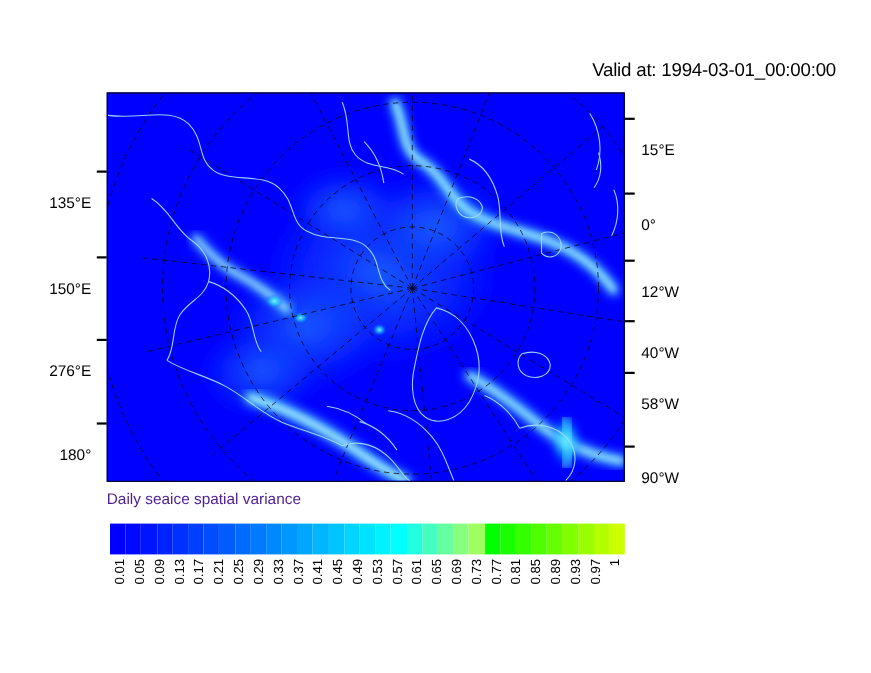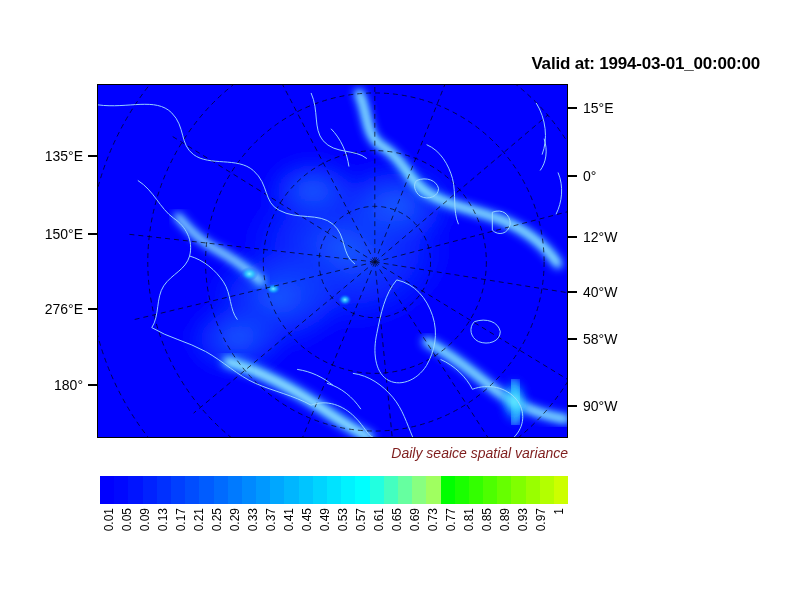--- a/index.html
+++ b/index.html
@@ -21,21 +21,21 @@
     width: 792px;
     height: 612px;
   }
 
   
   #title {
     position: absolute;
     right: 32px;
     top: 54px;
     font-size: 17px;
-    font-weight: bold;
+    font-weight: normal;
     color: #000000;
     letter-spacing: -0.2px;
     white-space: nowrap;
   }
 
   
   #map-frame {
     position: absolute;
     left: 97px;
     top: 84px;
@@ -62,34 +62,34 @@
     width: 9px;
   }
   .tick.left  { left: 88px; }
   .tick.right { left: 568px; }
 
   .axis-label {
     position: absolute;
     font-size: 14px;
     color: #000000;
     white-space: nowrap;
+    margin-top: 28px;
   }
   .axis-label.left  { right: 709px; }
   .axis-label.right { left: 583px; text-align: left; }
 
   
   #x-caption {
     position: absolute;
     left: 97px;
     width: 471px;
     top: 445px;
-    text-align: right;
+    text-align: left;
     font-size: 14px;
-    color: #7f1d1d;
-    font-style: italic;
+    color: #4c1d95;
   }
 
   
   #colorbar-wrap {
     position: absolute;
     left: 100px;
     top: 476px;
     width: 468px;
     height: 28px;
   }

